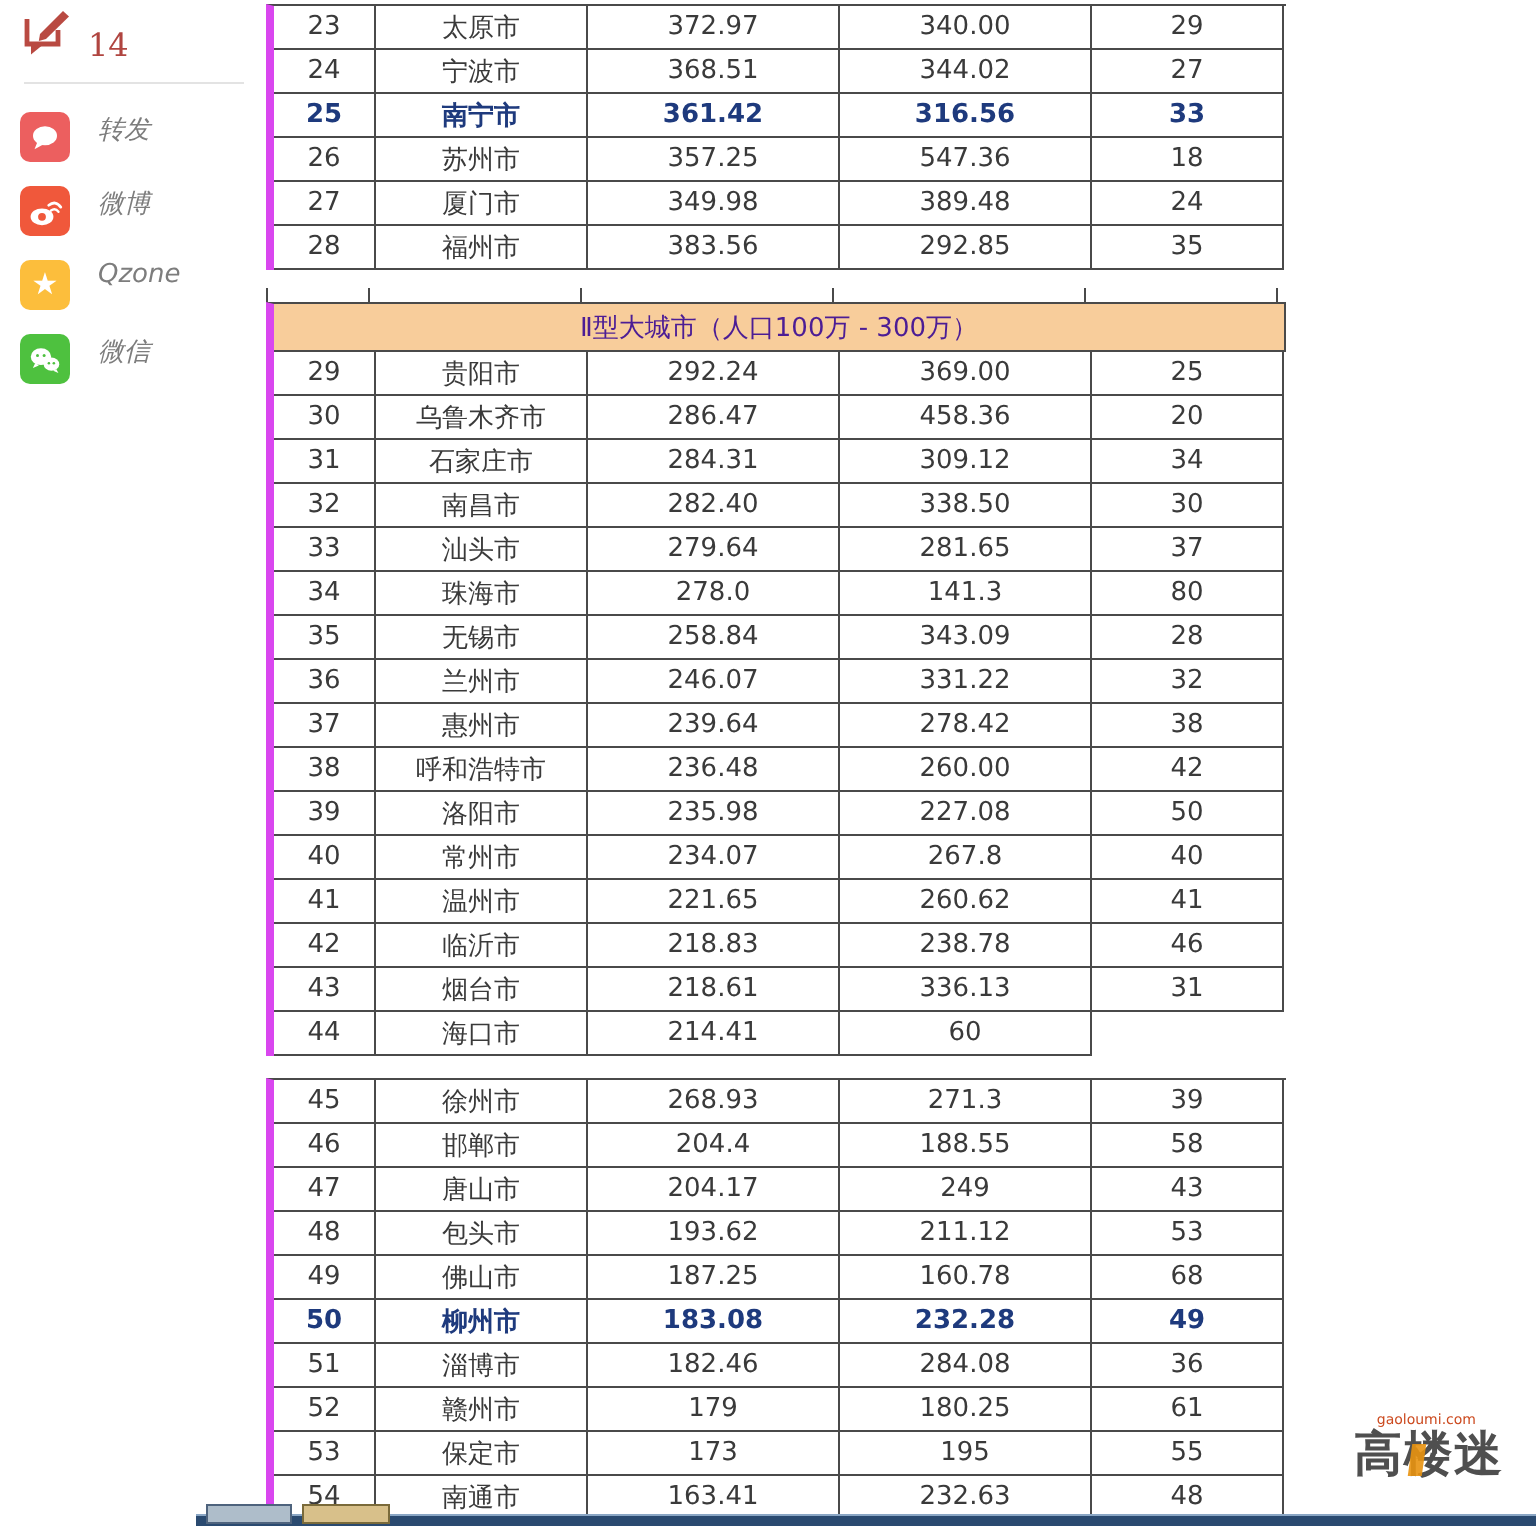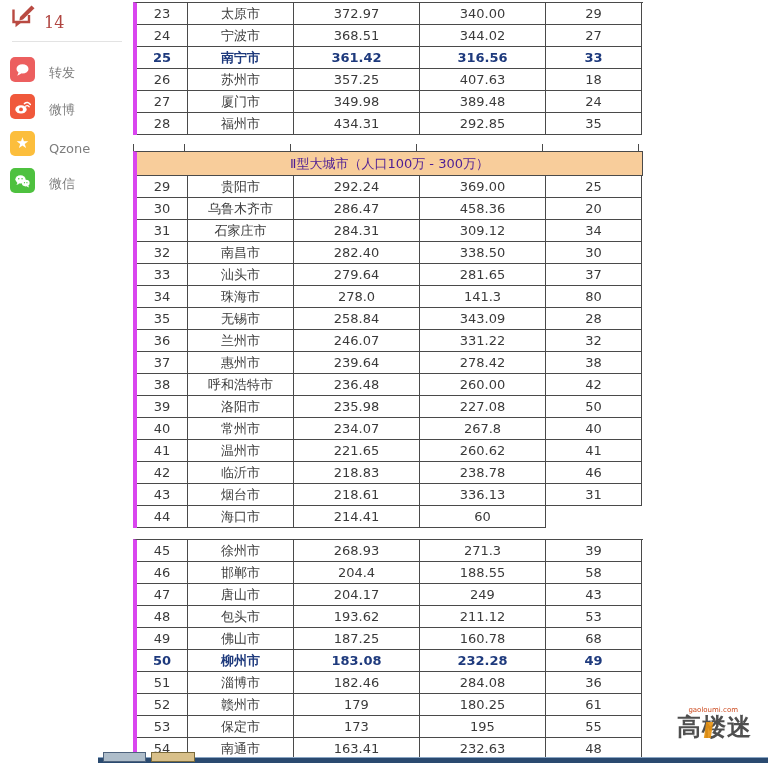--- a/index.html
+++ b/index.html
@@ -7,21 +7,21 @@
     width:768px;height:763px;position:relative;overflow:hidden;
     background:#ffffff;
     font-family:"DejaVu Sans","Liberation Sans",sans-serif;
   }
 
   
   .share{position:absolute;left:10px;top:6px;width:118px;}
   .share-head{display:flex;align-items:flex-end;gap:7px;height:26px;cursor:pointer;}
   .share-count{font-family:"DejaVu Serif","Liberation Serif",serif;font-size:16px;color:#b04540;}
   .share-divider{border:none;border-top:1px solid #e3e3e3;margin:9px 0 14px 2px;width:110px;}
-  .share-item{display:flex;align-items:flex-end;gap:14px;height:26px;margin-bottom:11px;cursor:pointer;}
+  .share-item{display:flex;align-items:flex-start;gap:14px;height:26px;margin-bottom:11px;cursor:pointer;font-style:italic;}
   .badge{width:25px;height:25px;border-radius:5px;flex:0 0 25px;display:flex;align-items:center;justify-content:center;}
   .share-label{font-size:13px;color:#7d7d7d;}
   .qzone-star{color:#fff;font-size:15px;line-height:1;}
 
   
   .table-area{position:absolute;left:133px;top:0;width:512px;}
   .tsection{position:absolute;left:0;}
   #sec0{top:2px;}
   #sec1{top:144px;}
   #sec2{top:539px;}
@@ -139,34 +139,34 @@
           <div class="tcell">25</div>
           <div class="tcell">南宁市</div>
           <div class="tcell">361.42</div>
           <div class="tcell">316.56</div>
           <div class="tcell">33</div>
         </div>
         <div class="trow">
           <div class="tcell">26</div>
           <div class="tcell">苏州市</div>
           <div class="tcell">357.25</div>
-          <div class="tcell">407.63</div>
+          <div class="tcell">547.36</div>
           <div class="tcell">18</div>
         </div>
         <div class="trow">
           <div class="tcell">27</div>
           <div class="tcell">厦门市</div>
           <div class="tcell">349.98</div>
           <div class="tcell">389.48</div>
           <div class="tcell">24</div>
         </div>
         <div class="trow">
           <div class="tcell">28</div>
           <div class="tcell">福州市</div>
-          <div class="tcell">434.31</div>
+          <div class="tcell">383.56</div>
           <div class="tcell">292.85</div>
           <div class="tcell">35</div>
         </div>
       </div>
   </div>
   <div class="tsection" id="sec1">
     <div class="stub-row">
         <i></i>
         <i></i>
         <i></i>

